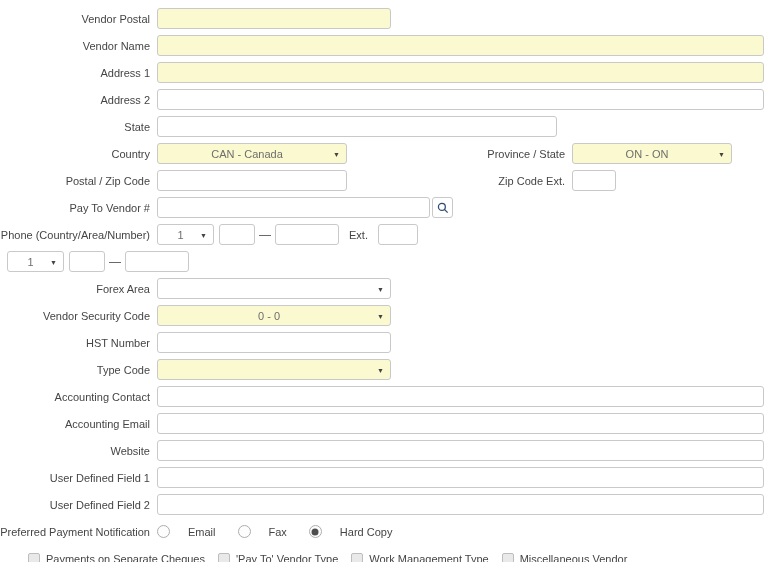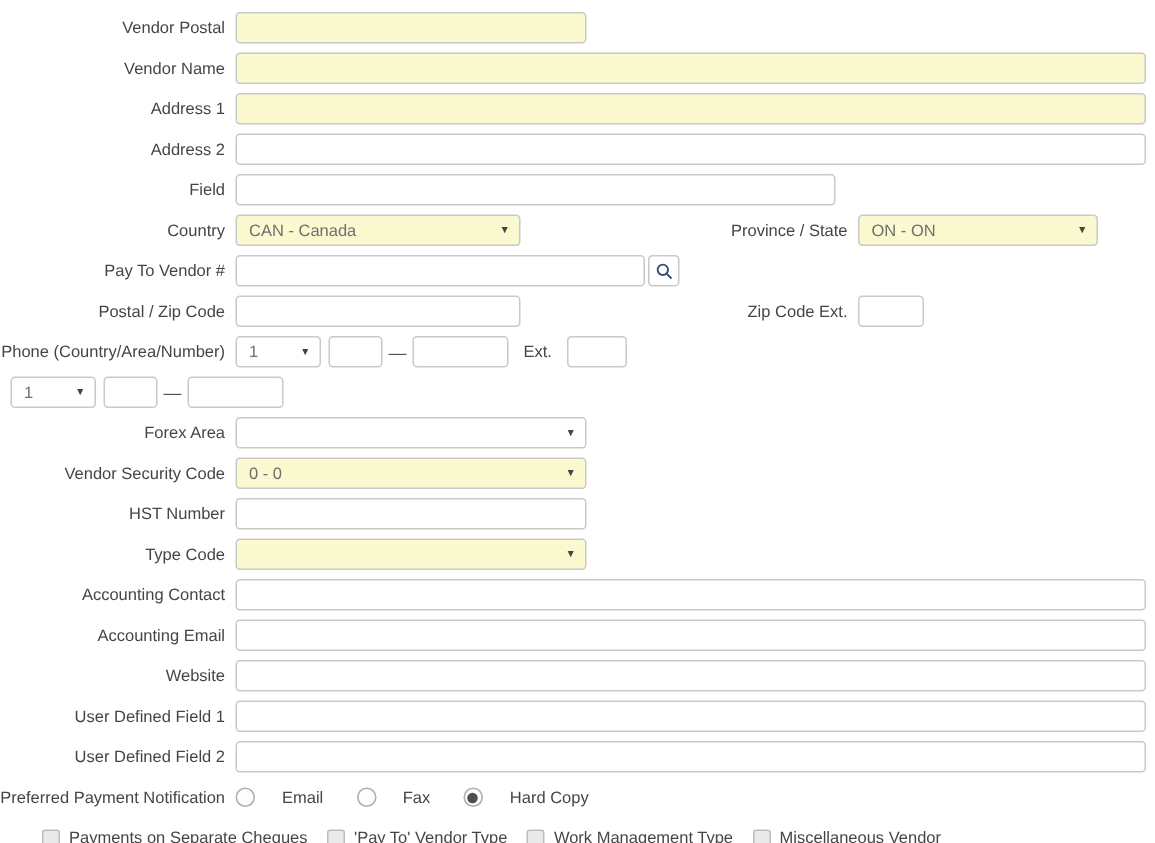--- a/index.html
+++ b/index.html
@@ -8,21 +8,21 @@
   .row { display:flex; align-items:center; margin-bottom:6px; height:21px; }
   .lbl { width:150px; flex-shrink:0; text-align:right; padding-right:0; font-size:11px; color:#454545; white-space:nowrap; }
   .gap { width:7px; flex-shrink:0; }
   .inp {
     height:21px; border:1px solid #c9c9c9; border-radius:3px; background:#ffffff;
     font-family:"Liberation Sans", sans-serif; font-size:11px; color:#555; padding:0 6px; outline:none;
   }
   .inp.yellow { background:#fbf9cf; }
   .sel {
     position:relative; height:21px; border:1px solid #c9c9c9; border-radius:3px; background:#ffffff;
-    font-size:11px; color:#6e6e6e; display:flex; align-items:center; padding:0 18px 0 8px; cursor:default;
+    font-size:11px; color:#6e6e6e; display:flex; align-items:center; padding:0 18px 0 8px; cursor:default;justify-content:center;
   }
   .sel.yellow { background:#fbf9cf; }
   .sel .arrow { position:absolute; right:6px; top:50%; transform:translateY(-50%); font-size:7px; color:#444; }
   .w295 { width:234px; }
   .w607 { width:607px; }
   .w400 { width:400px; }
   .w190 { width:190px; }
   .w192 { width:160px; }
   .w273 { width:273px; }
   .w64  { width:64px; }
@@ -79,61 +79,61 @@
     <input class="inp yellow w607" type="text" value="" style="">
   </div>
 
   <div class="row">
     <div class="lbl">Address 2</div>
     <div class="gap"></div>
     <input class="inp w607" type="text" value="" style="">
   </div>
 
   <div class="row">
-    <div class="lbl">Field</div>
+    <div class="lbl">State</div>
     <div class="gap"></div>
     <input class="inp w400" type="text" value="" style="">
   </div>
 
   <div class="row">
     <div class="lbl">Country</div>
     <div class="gap"></div>
     <div class="sel yellow w190">
       <span>CAN - Canada</span>
       <span class="arrow">▼</span>
     </div>
     <div class="lbl2">Province / State</div>
     <div class="gap"></div>
     <div class="sel yellow w192">
       <span>ON - ON</span>
       <span class="arrow">▼</span>
     </div>
+  </div>
+
+  <div class="row">
+    <div class="lbl">Postal / Zip Code</div>
+    <div class="gap"></div>
+    <input class="inp w190" type="text" value="" style="">
+    <div class="lbl2">Zip Code Ext.</div>
+    <div class="gap"></div>
+    <input class="inp w44" type="text" value="" style="">
   </div>
 
   <div class="row">
     <div class="lbl">Pay To Vendor #</div>
     <div class="gap"></div>
     <input class="inp w273" type="text" value="" style="">
     <div class="search-btn">
       <span style="display:flex;">
         <svg width="12" height="12" viewBox="0 0 16 16">
           <circle cx="6.5" cy="6.5" r="4.6" fill="none" stroke="#2f4d74" stroke-width="1.7"></circle>
           <line x1="10.2" y1="10.2" x2="14.2" y2="14.2" stroke="#2f4d74" stroke-width="1.7"></line>
         </svg>
       </span>
     </div>
-  </div>
-
-  <div class="row">
-    <div class="lbl">Postal / Zip Code</div>
-    <div class="gap"></div>
-    <input class="inp w190" type="text" value="" style="">
-    <div class="lbl2">Zip Code Ext.</div>
-    <div class="gap"></div>
-    <input class="inp w44" type="text" value="" style="">
   </div>
 
   <div class="row">
     <div class="lbl">Phone (Country/Area/Number)</div>
     <div class="gap"></div>
     <div class="sel w57" style="margin-right:5px;">
       <span>1</span>
       <span class="arrow">▼</span>
     </div>
     <input class="inp w36" type="text" value="" style="">

